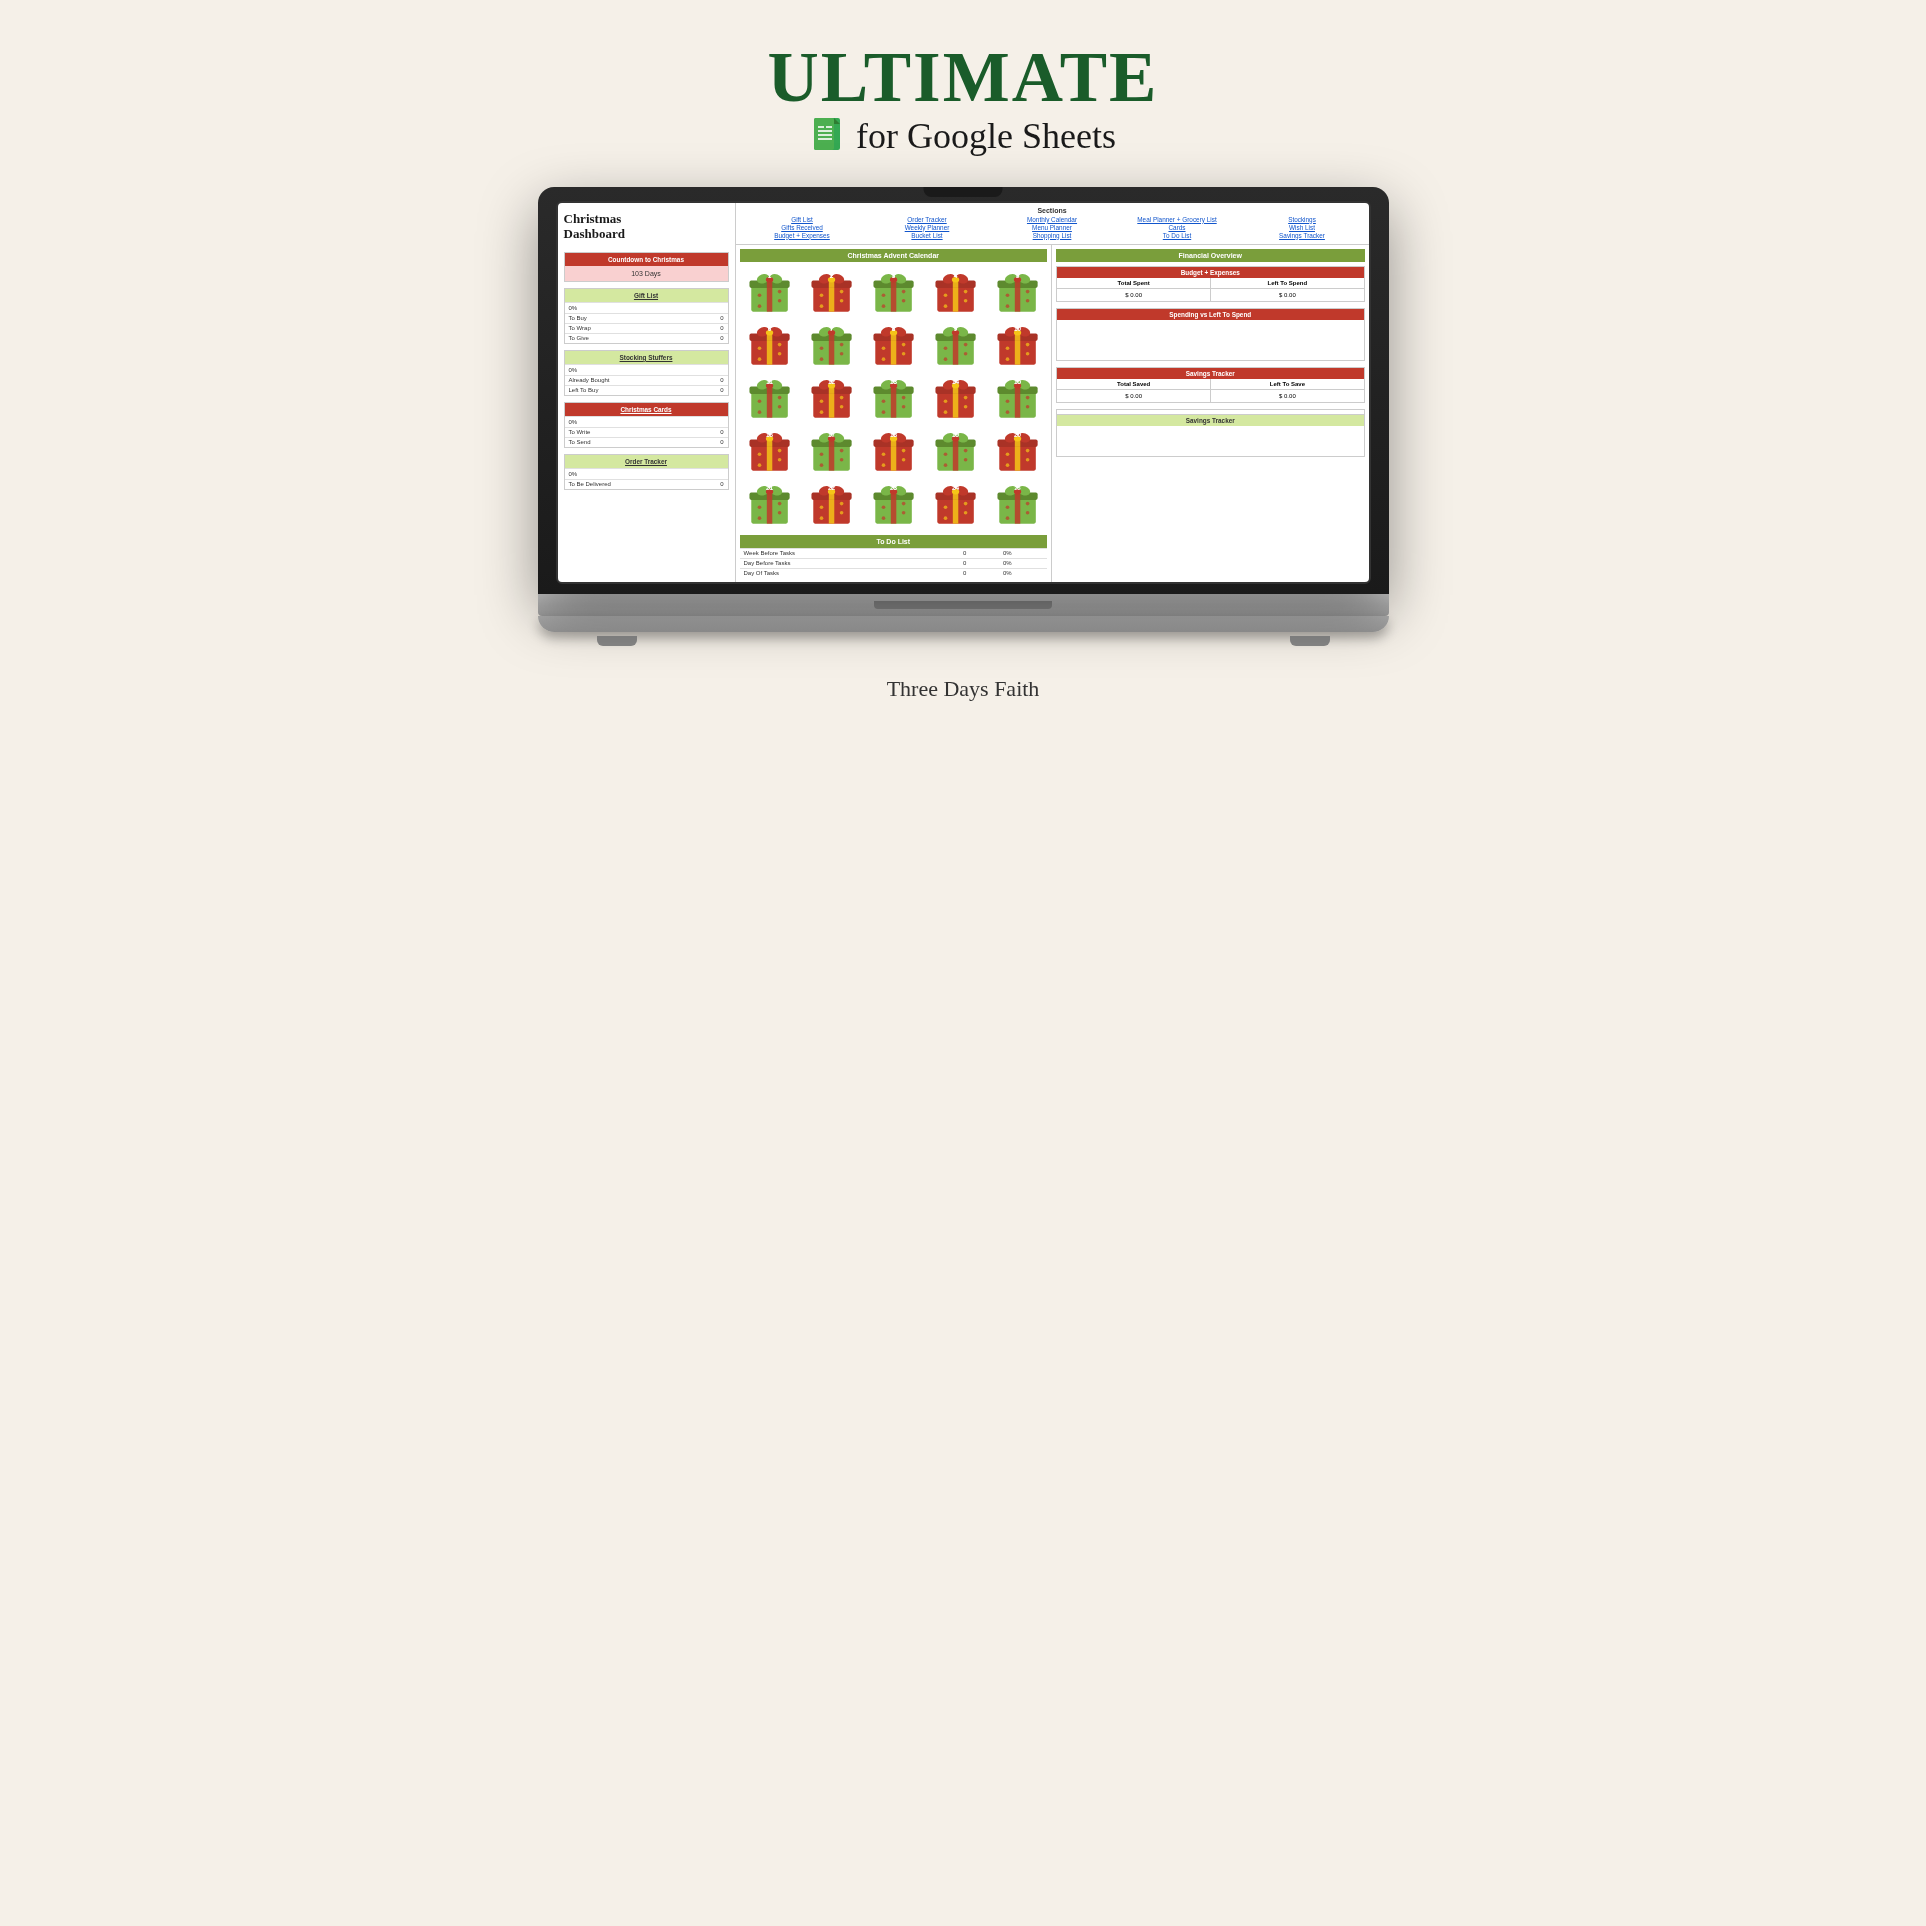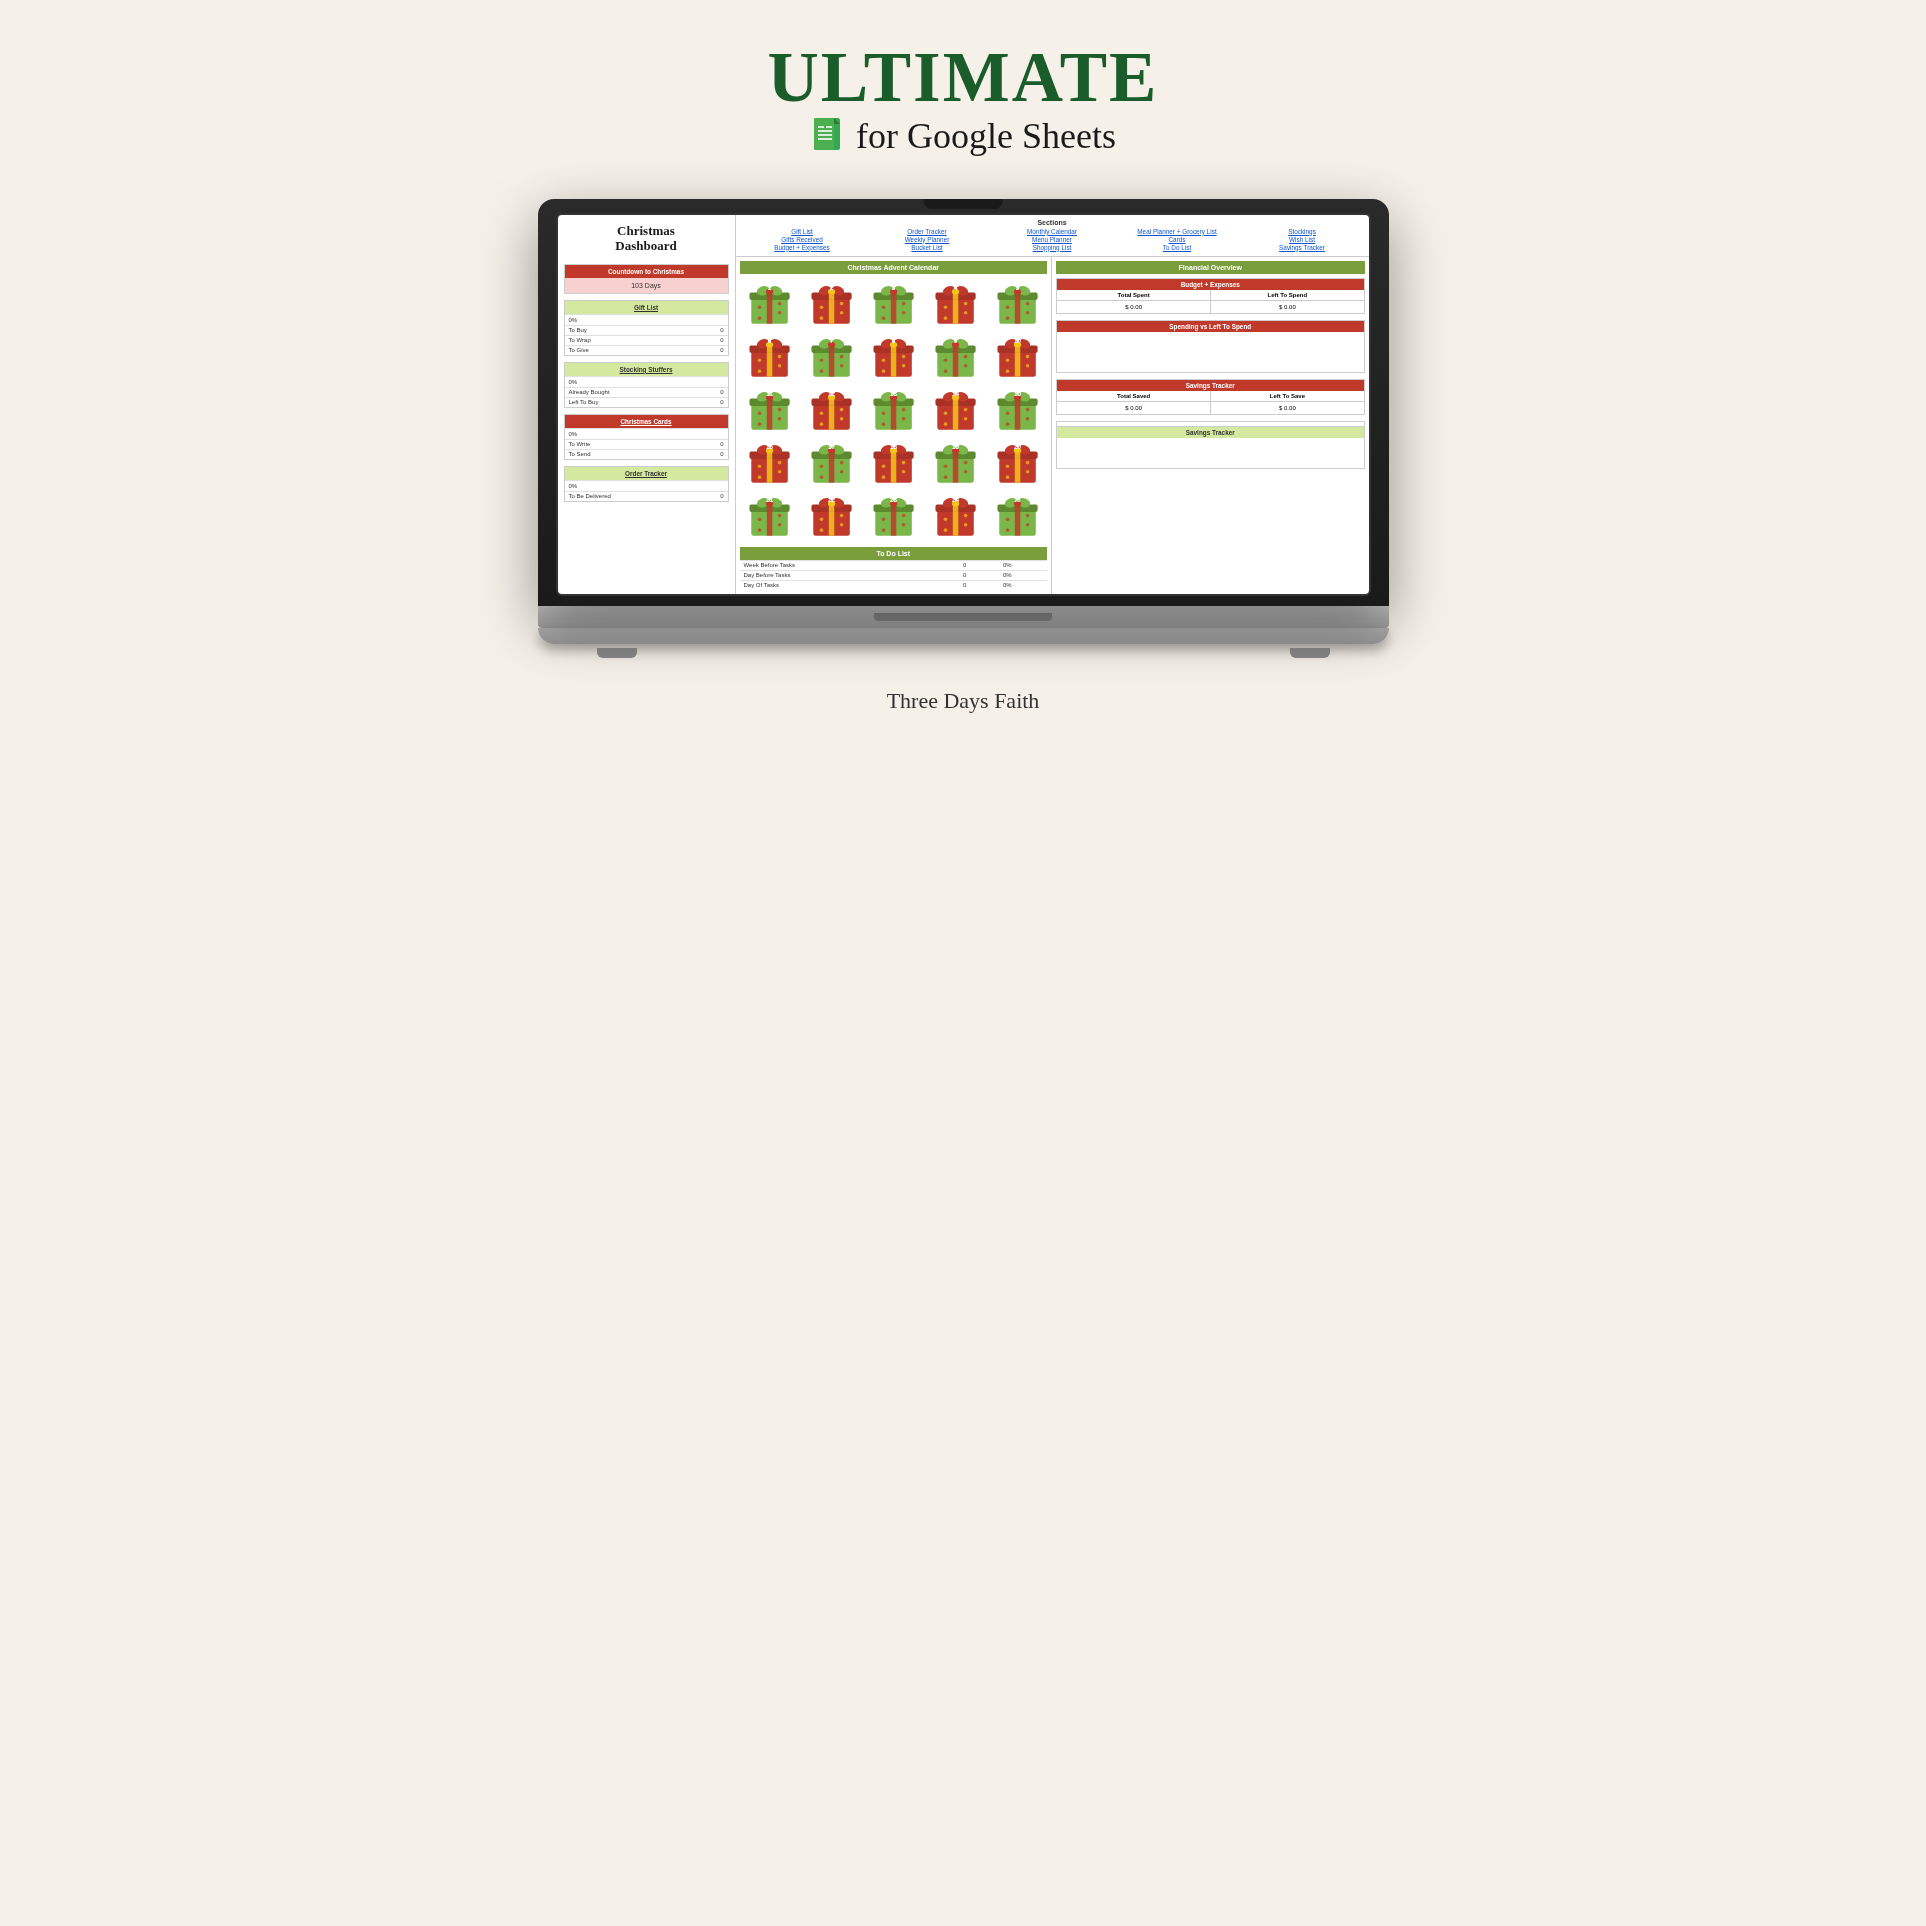--- a/index.html
+++ b/index.html
@@ -24,21 +24,21 @@
       text-transform: uppercase;
       font-family: 'Georgia', serif;
       margin-bottom: 8px;
     }
 
     .subtitle-row {
       display: flex;
       align-items: center;
       justify-content: center;
       gap: 6px;
-      margin-bottom: 42px;
+      margin-bottom: 30px;
     }
 
     .subtitle-text {
       font-size: 36px;
       color: #1a1a1a;
       font-family: 'Georgia', serif;
     }
 
     
     .laptop-container {
@@ -159,21 +159,20 @@
       padding: 8px 6px;
     }
 
     .dashboard-title {
       font-size: 13px;
       font-weight: 900;
       color: #1a1a1a;
       line-height: 1.2;
       margin-bottom: 10px;
       font-family: 'Georgia', serif;
-      text-align: center;
     }
 
     .widget {
       margin-bottom: 6px;
       border: 1px solid #ccc;
     }
 
     .widget-header {
       padding: 3px 4px;
       text-align: center;

